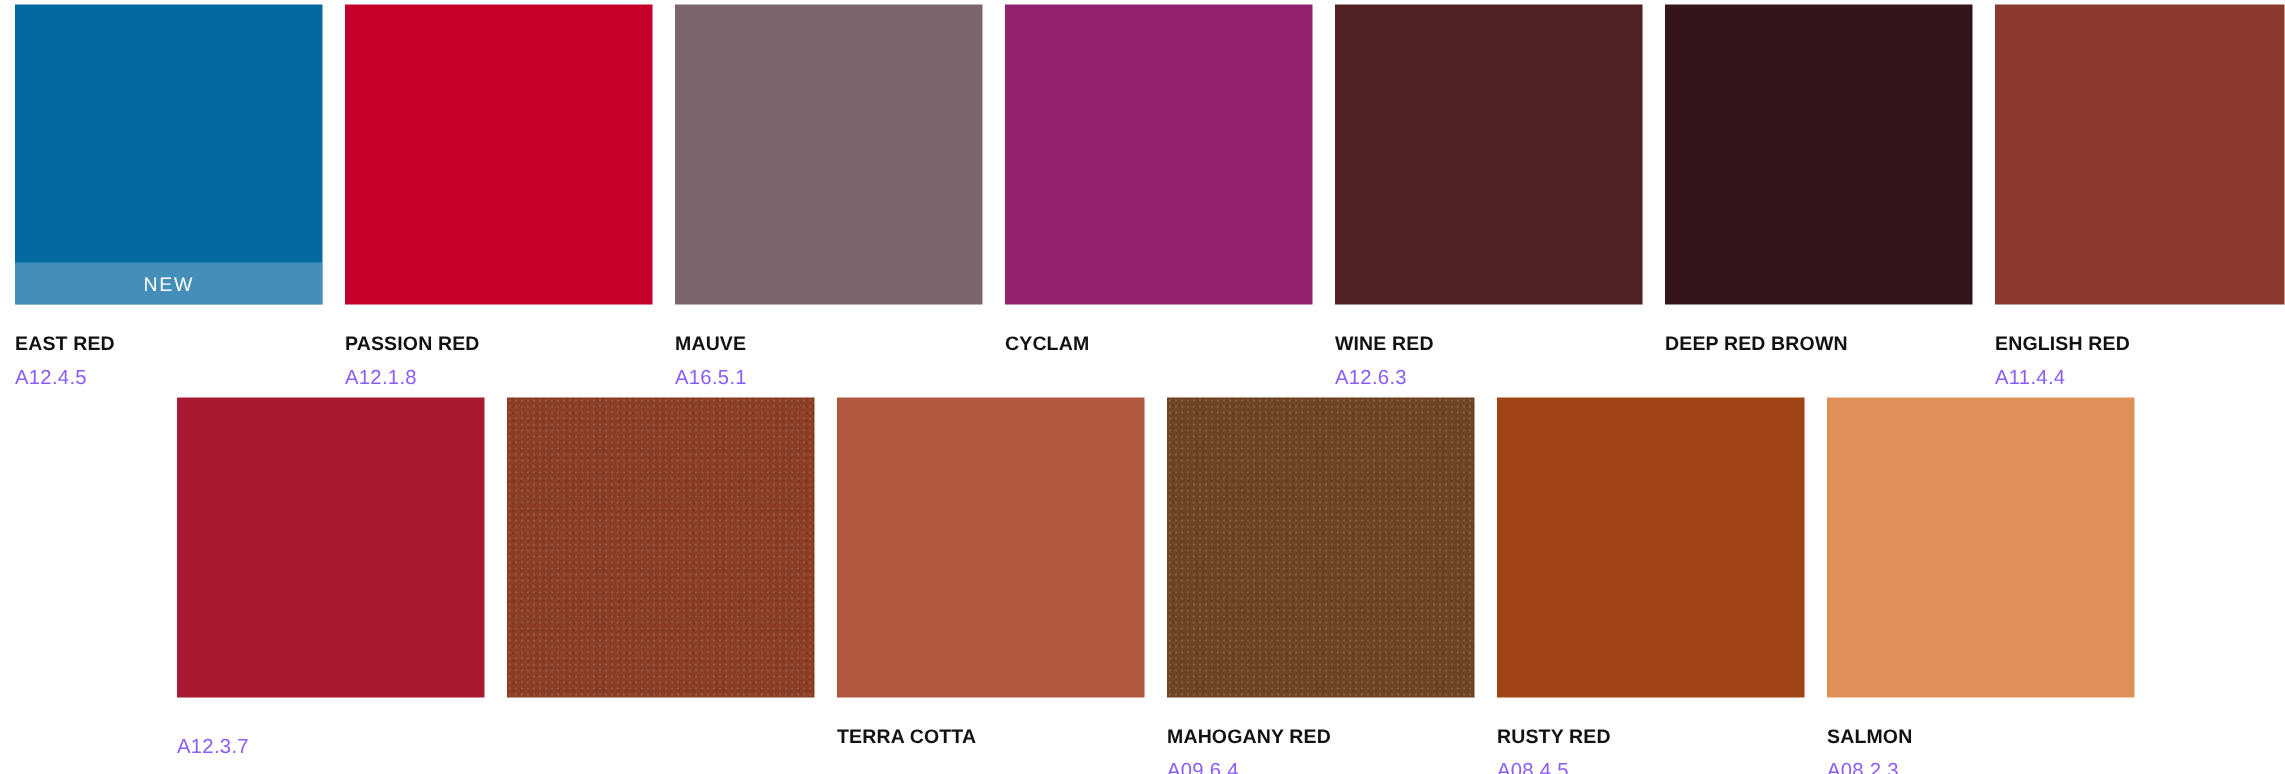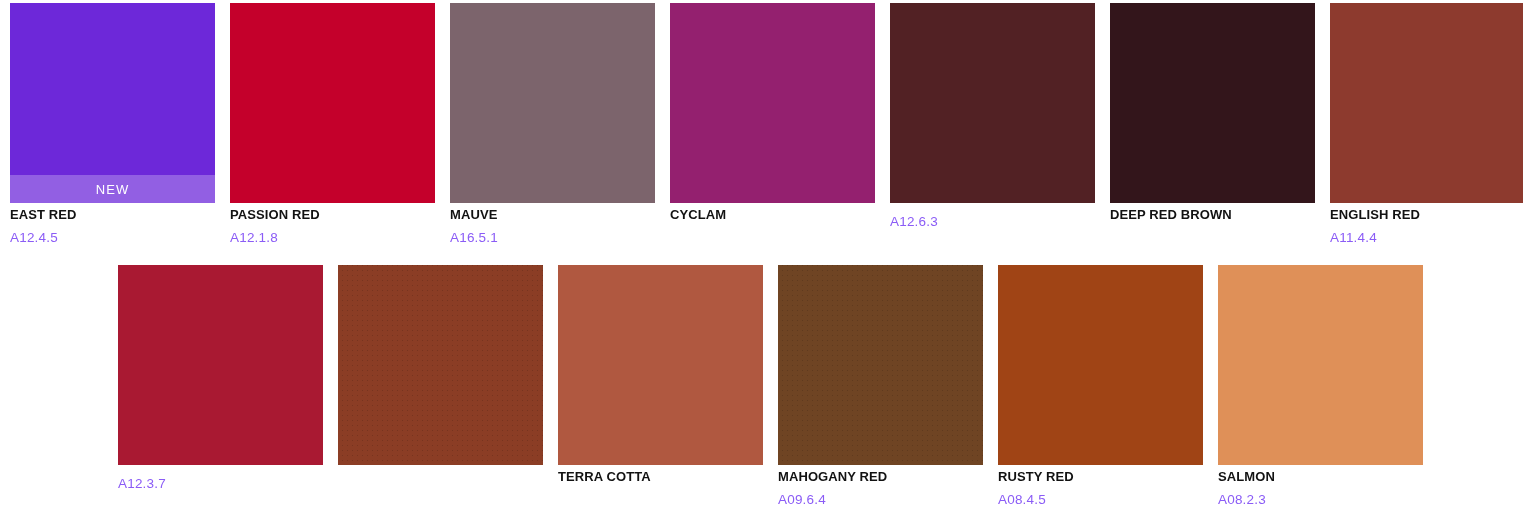--- a/index.html
+++ b/index.html
@@ -70,21 +70,21 @@
   .new-banner-label {
     color: #ffffff;
     font-size: 13px;
     letter-spacing: 1.1px;
     font-weight: 400;
     line-height: 1;
   }
 
   
   .swatch-caption {
-    padding-top: 4px;
+    padding-top: 18px;
   }
   .swatch-name {
     font-size: 13px;
     font-weight: 700;
     color: #121212;
     letter-spacing: 0.1px;
     line-height: 1.2;
     text-transform: uppercase;
     white-space: nowrap;
   }
@@ -97,21 +97,21 @@
     line-height: 1.2;
     white-space: nowrap;
   }
 </style>
 </head>
 <body>
 
 <div id="palette-page">
   <div class="swatch-row" id="row-1">
       <div class="swatch-cell">
-        <div class="swatch-chip" style="background: #6d28d9;">
+        <div class="swatch-chip" style="background: #0369a1;">
           <div class="new-banner">
             <span class="new-banner-label">NEW</span>
           </div>
         </div>
         <div class="swatch-caption">
           <div class="swatch-name">EAST RED</div>
           <div class="swatch-code">A12.4.5</div>
         </div>
       </div>
       <div class="swatch-cell">
@@ -130,20 +130,21 @@
       </div>
       <div class="swatch-cell">
         <div class="swatch-chip" style="background: rgb(148, 32, 111);"></div>
         <div class="swatch-caption">
           <div class="swatch-name">CYCLAM</div>
         </div>
       </div>
       <div class="swatch-cell">
         <div class="swatch-chip" style="background: rgb(82, 33, 36);"></div>
         <div class="swatch-caption">
+          <div class="swatch-name">WINE RED</div>
           <div class="swatch-code">A12.6.3</div>
         </div>
       </div>
       <div class="swatch-cell">
         <div class="swatch-chip" style="background: rgb(51, 21, 27);"></div>
         <div class="swatch-caption">
           <div class="swatch-name">DEEP RED BROWN</div>
         </div>
       </div>
       <div class="swatch-cell">

